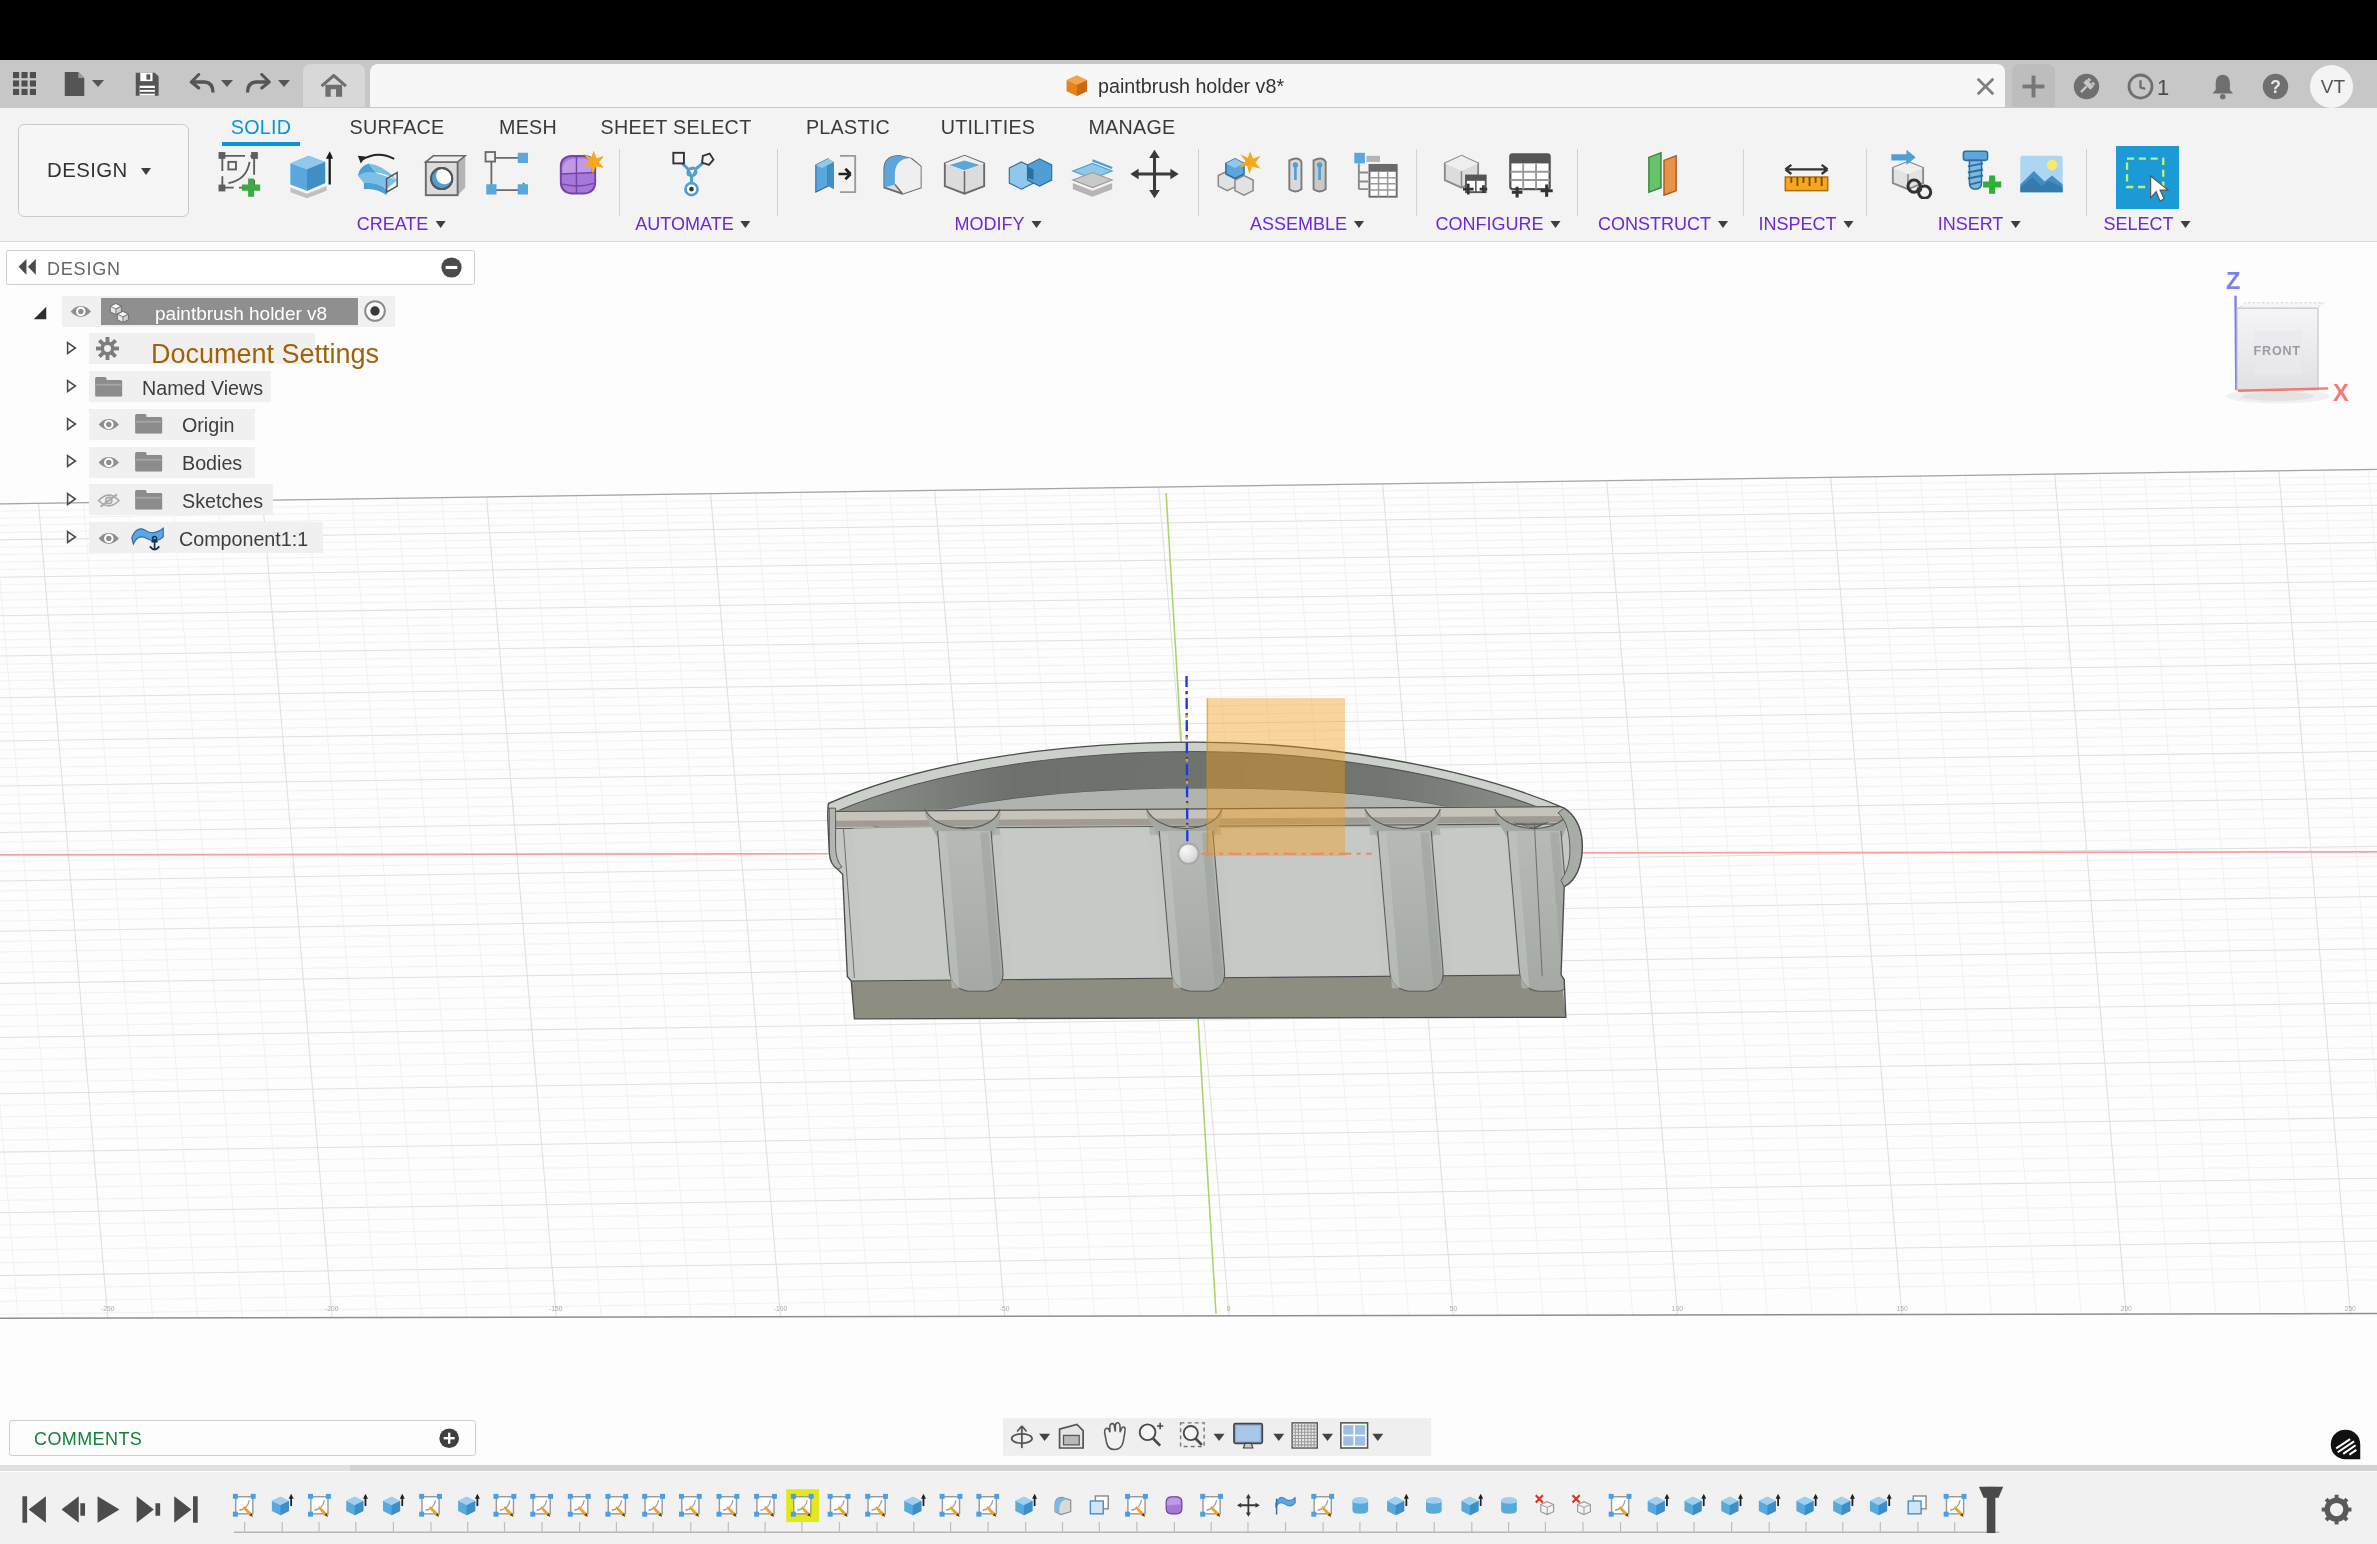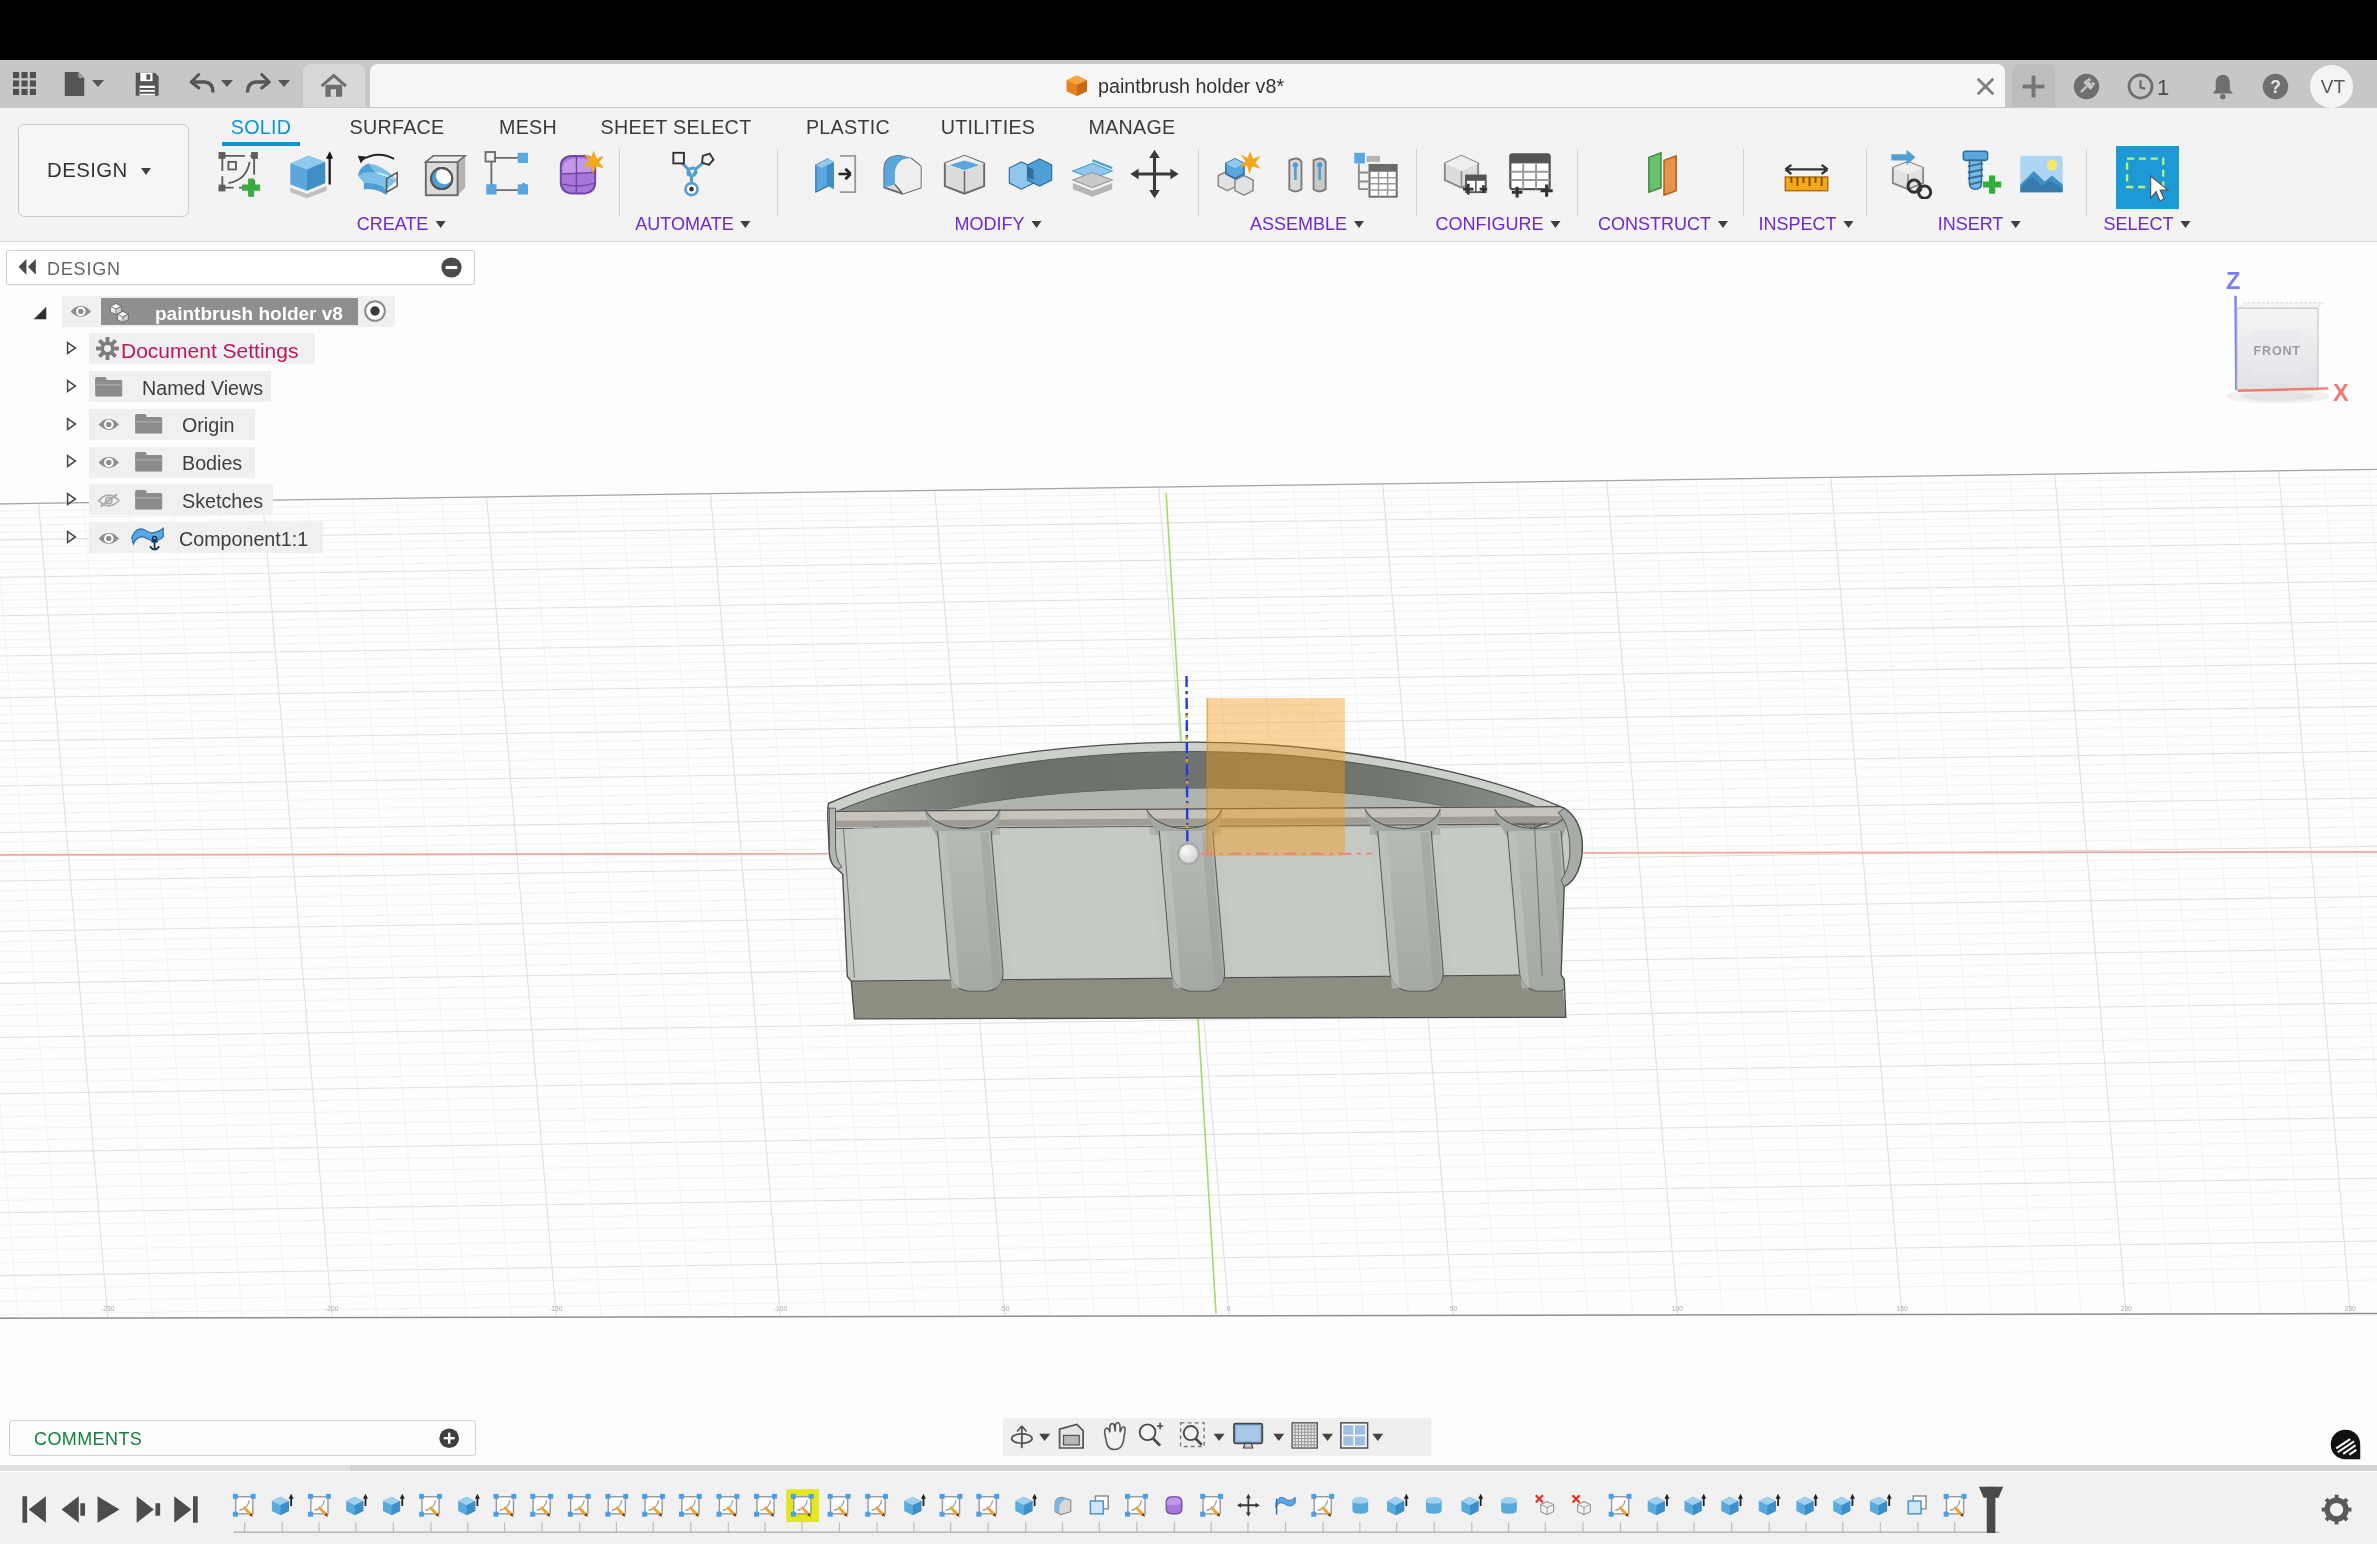--- a/index.html
+++ b/index.html
@@ -799,34 +799,34 @@
 <svg class="ab" style="left:33px;top:306px" width="14" height="14" viewBox="0 0 18 18">
     <path d="M1 17 L17 17 L17 1 Z" fill="#2e2e2e"></path>
   </svg>
 <svg class="ab" style="left:69px;top:304px" width="23.6" height="15" viewBox="0 0 30 19">
     <use href="#eye"></use>
   </svg>
 <div class="ab" style="left:101px;top:298px;width:257px;height:27px;background:#8f8f8f"></div>
 <svg class="ab" style="left:108px;top:300px" width="23.6" height="23.6" viewBox="0 0 30 30">
     <use href="#cube2"></use>
   </svg>
-<div class="ab" style="left:155px;top:303px;font-size:19px;font-weight:bold;color:#fff">paintbrush holder v8</div>
+<div class="ab" style="left:155px;top:303px;font-size:19px;font-weight:normal;color:#fff">paintbrush holder v8</div>
 <svg class="ab" style="left:364px;top:300px" width="22" height="22" viewBox="0 0 28 28">
     <circle cx="14" cy="14" r="12.5" fill="#fdfdfd" stroke="#8a8a8a" stroke-width="2.5"></circle>
     <circle cx="14" cy="14" r="6" fill="#3a3a3a"></circle>
   </svg>
 
 <div class="ab" style="left:89px;top:333px;width:226px;height:31px;background:#f0f0f0"></div>
 <svg class="ab" style="left:66px;top:341px" width="11" height="14" viewBox="0 0 14 18">
     <use href="#tric"></use>
   </svg>
 <svg class="ab" style="left:96px;top:337px" width="23" height="23" viewBox="0 0 29 29">
     <use href="#gear16"></use>
   </svg>
-<div class="ab" style="left:121px;top:339px;font-size:21px;color:#be185d">Document Settings</div>
+<div class="ab" style="left:151px;top:339px;font-size:27px;color:#a16207">Document Settings</div>
 
 <div class="ab" style="left:89px;top:371px;width:182px;height:31px;background:#f0f0f0"></div>
 <svg class="ab" style="left:66px;top:379px" width="11" height="14" viewBox="0 0 14 18">
     <use href="#tric"></use>
   </svg>
 <svg class="ab" style="left:95px;top:377px" width="27.5" height="19.7" viewBox="0 0 35 25">
     <use href="#folder"></use>
   </svg>
 <div class="ab" style="left:142px;top:377px;font-size:19.7px;color:#3e3e3e">Named Views</div>
 

